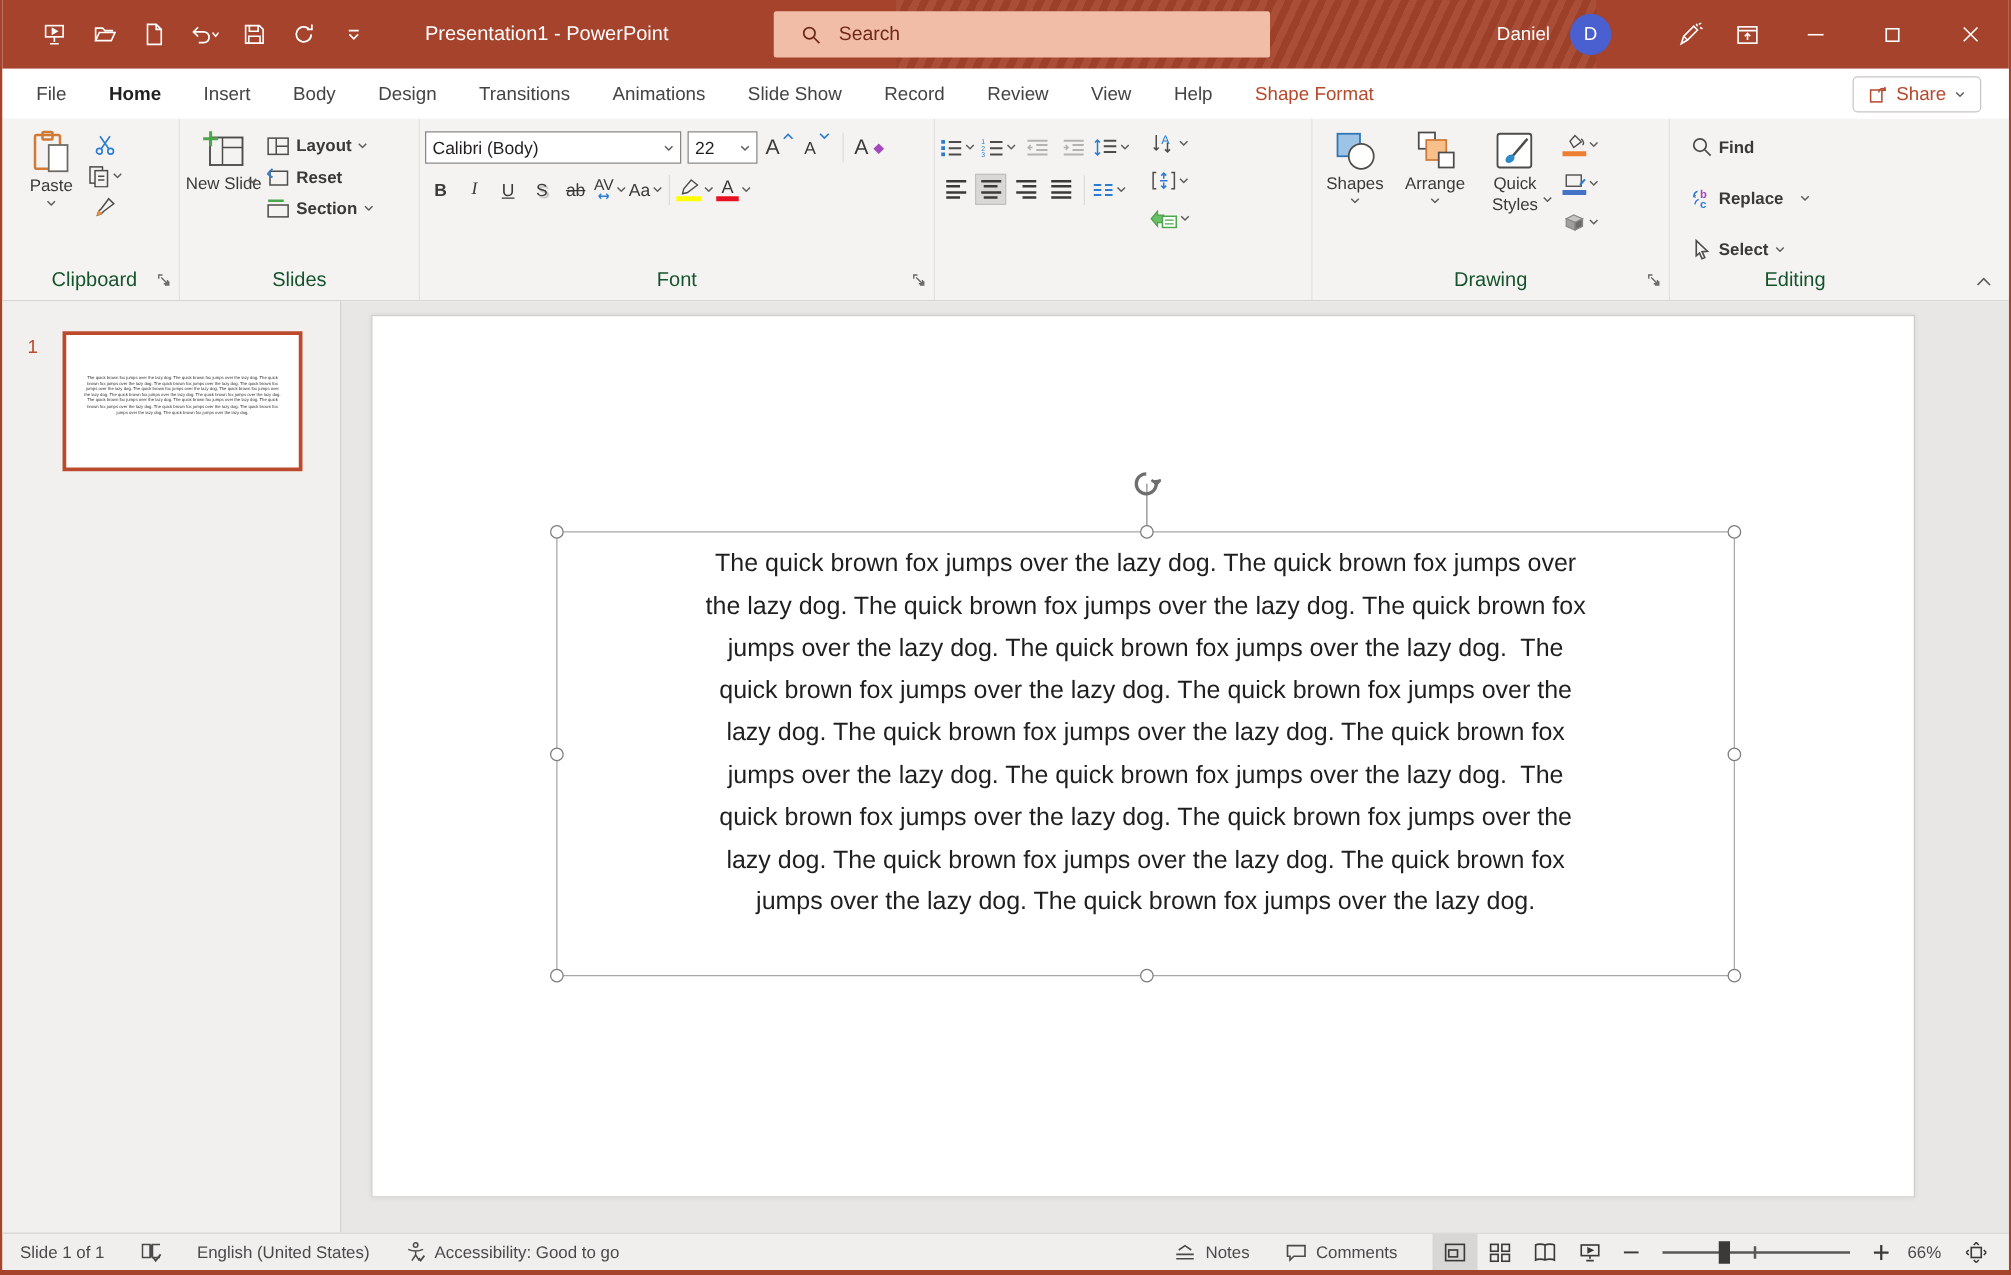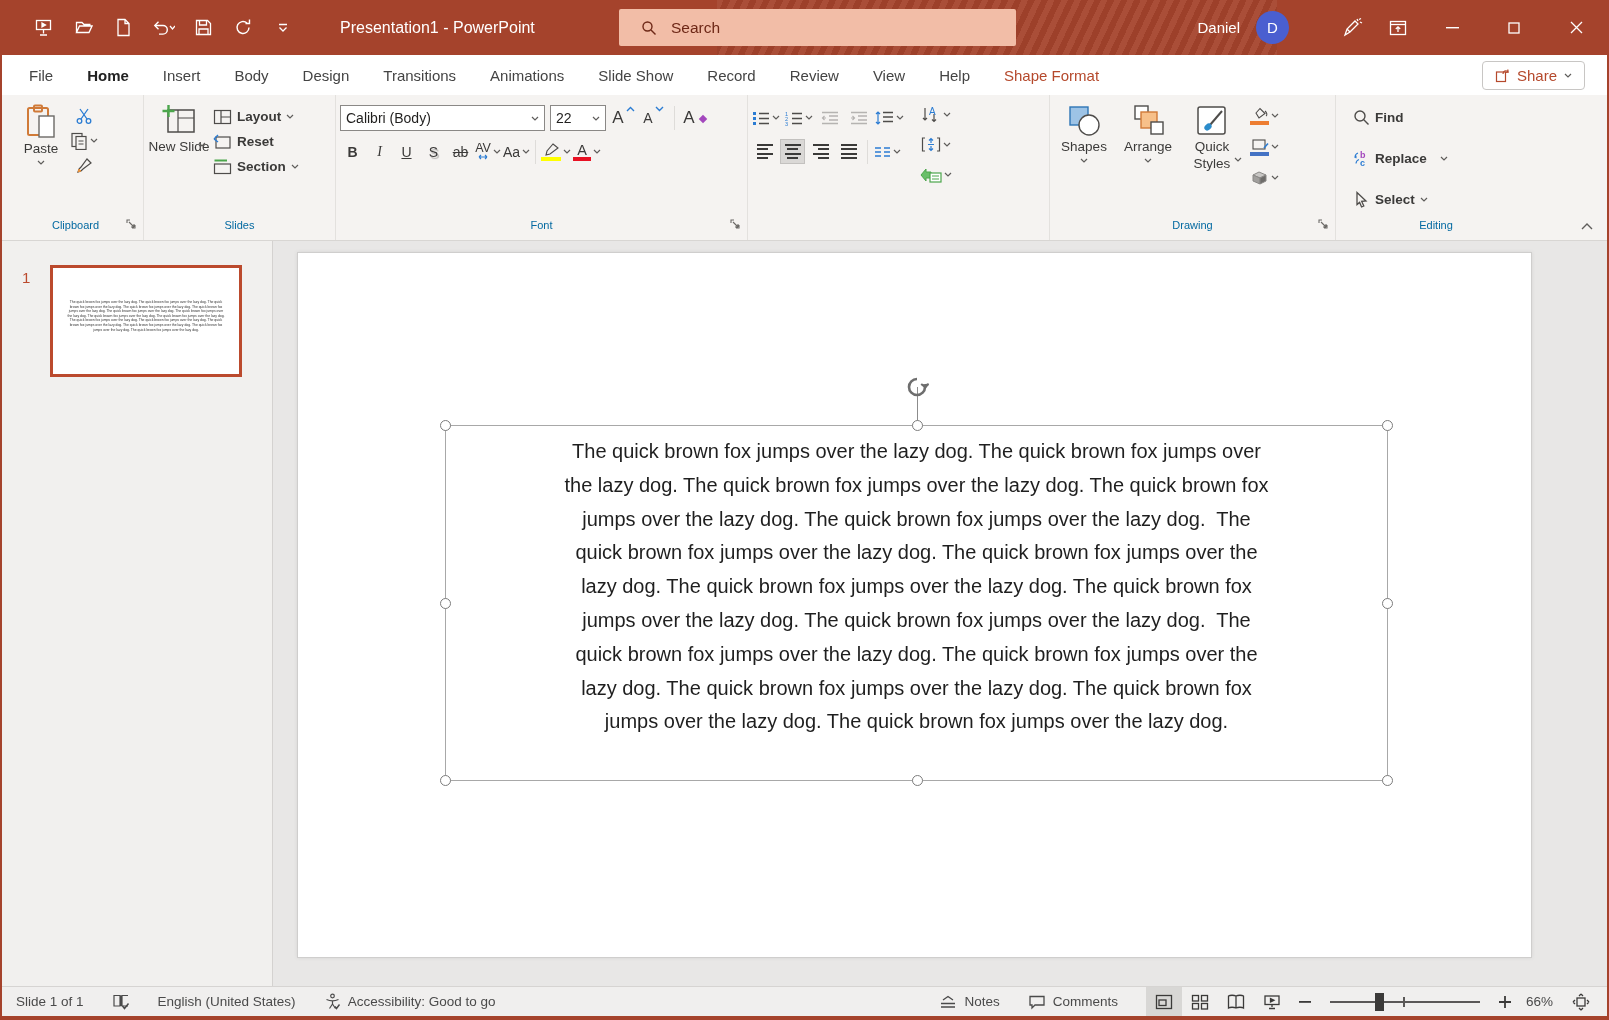--- a/index.html
+++ b/index.html
@@ -21,21 +21,21 @@
 .tabrow{position:absolute;left:0;top:55px;width:100%;height:40px;background:#fff;display:flex;align-items:center;}
 .tab{font-size:15px;color:#444;padding:0 17px;height:57px;display:flex;align-items:center;position:relative;white-space:nowrap;}
 .tab.active{color:#222;font-weight:bold;}
 .tab.active::after{content:"";position:absolute;left:14px;right:14px;bottom:3px;height:4px;background:#c2482b;}
 .tab.context{color:#b5492c;}
 .sharebtn{position:absolute;right:22px;top:6px;height:29px;border:1px solid #c8c6c4;border-radius:4px;display:flex;align-items:center;gap:7px;padding:0 12px;color:#b5492c;font-size:15px;background:#fff;}
 
 .ribbon{position:absolute;left:0;top:95px;width:100%;height:146px;background:#f5f3f1;border-bottom:1px solid #d8d6d3;display:flex;padding-left:6px;}
 .group{position:relative;display:flex;flex-direction:column;border-right:1px solid #e3e1de;padding:2px 4px 0 4px;}
 .gbody{flex:1;display:flex;align-items:flex-start;}
-.glabel{height:25px;text-align:center;font-size:11px;color:#0369a1;position:relative;line-height:20px;}
+.glabel{height:25px;text-align:center;font-size:16px;color:#14532d;position:relative;line-height:20px;}
 .launcher{position:absolute;right:2px;top:3px;}
 .bigbtn{display:flex;flex-direction:column;align-items:center;padding-top:7px;font-size:13.5px;color:#3b3a39;line-height:17px;text-align:center;}
 .srow{display:flex;align-items:center;gap:5px;font-size:13.5px;height:25px;padding:0 3px;color:#3b3a39;white-space:nowrap;font-weight:bold;}
 .mbtn{height:25px;min-width:25px;display:flex;align-items:center;justify-content:center;color:#3b3a39;font-size:14px;gap:2px;}
 .combo{border:1px solid #8a8886;background:#fff;height:26px;display:flex;align-items:center;padding:0 5px;font-size:14px;color:#201f1e;justify-content:space-between;}
 .vsep{width:1px;background:#dedcd9;height:24px;margin:0 3px;align-self:center;}
 .frow{display:flex;align-items:center;}
 .alines span{display:block;height:2px;background:#3b3a39;margin:2.5px 0;}
 .active-tool{background:#dad8d6;border:1px solid #c3c1bf;}
 .ubar{display:block;height:4px;margin-top:1px;}

